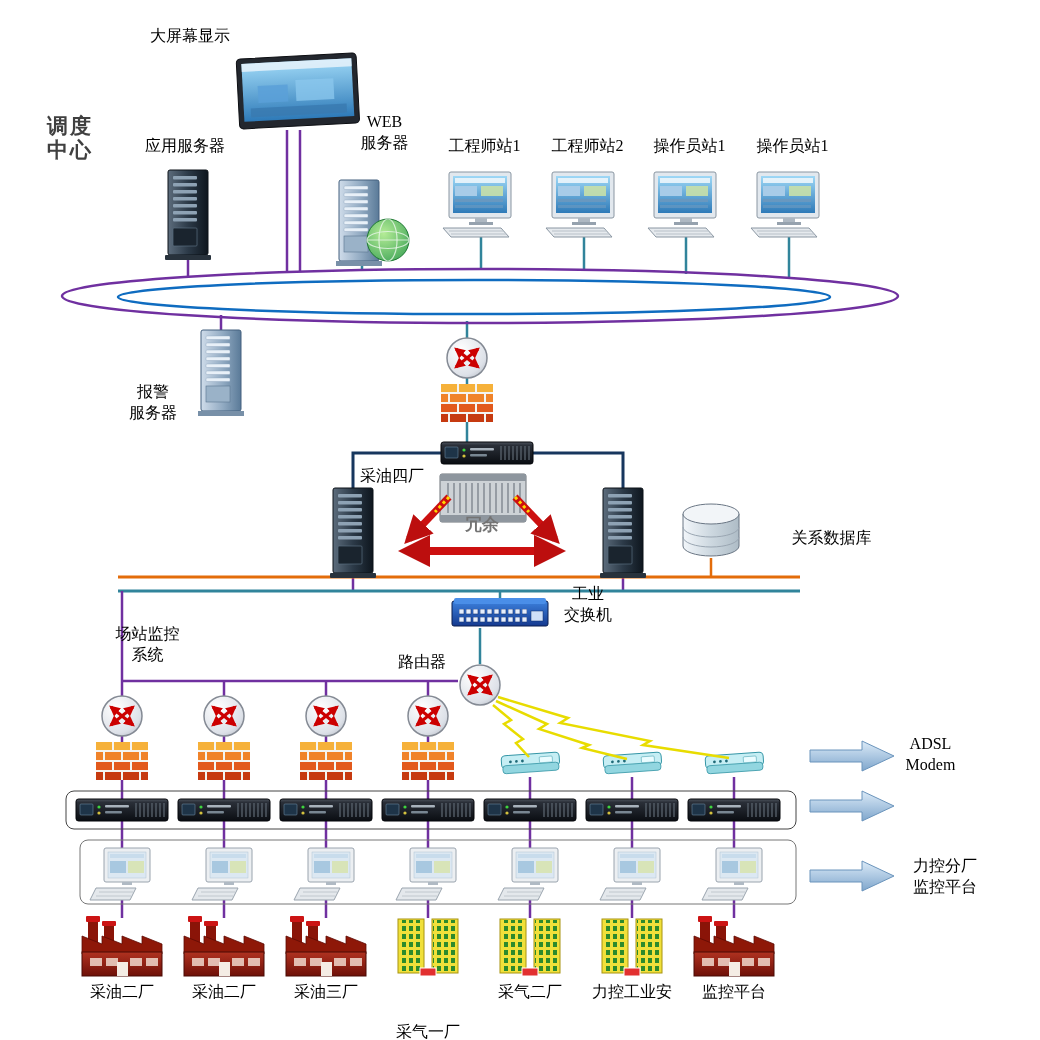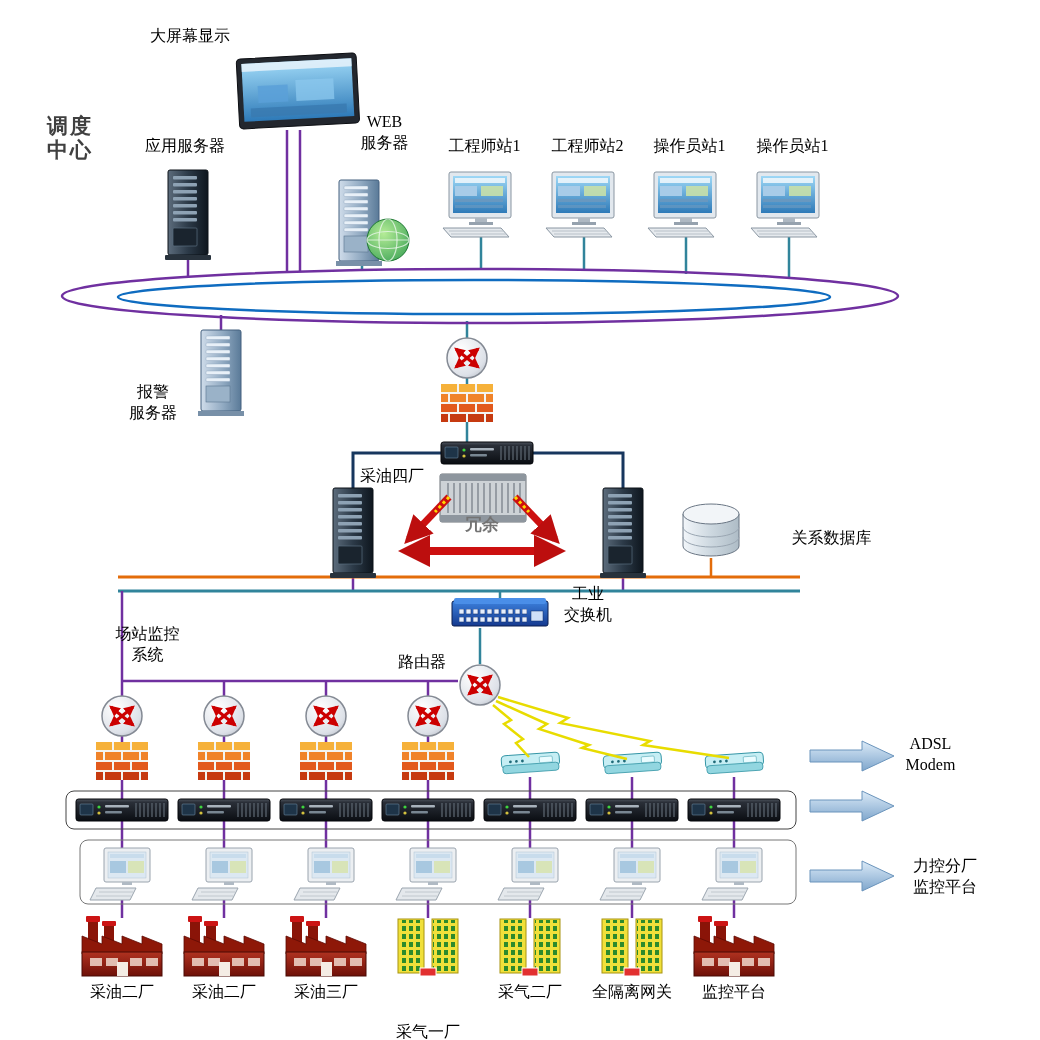--- a/index.html
+++ b/index.html
@@ -443,16 +443,16 @@
 <div class="lbl" style="left:888px;top:734px;width:85px">ADSL
 Modem</div>
 <div class="lbl" style="left:895px;top:856px;width:100px">力控分厂
 监控平台</div>
 
 <div class="lbl" style="left:77px;top:982px;width:90px">采油二厂</div>
 <div class="lbl" style="left:179px;top:982px;width:90px">采油二厂</div>
 <div class="lbl" style="left:281px;top:982px;width:90px">采油三厂</div>
 <div class="lbl" style="left:383px;top:1022px;width:90px">采气一厂</div>
 <div class="lbl" style="left:485px;top:982px;width:90px">采气二厂</div>
-<div class="lbl" style="left:587px;top:982px;width:90px">全隔离网关</div>
+<div class="lbl" style="left:587px;top:982px;width:90px">力控工业安</div>
 <div class="lbl" style="left:689px;top:982px;width:90px">监控平台</div>
 
 </div>
 
 </body></html>

